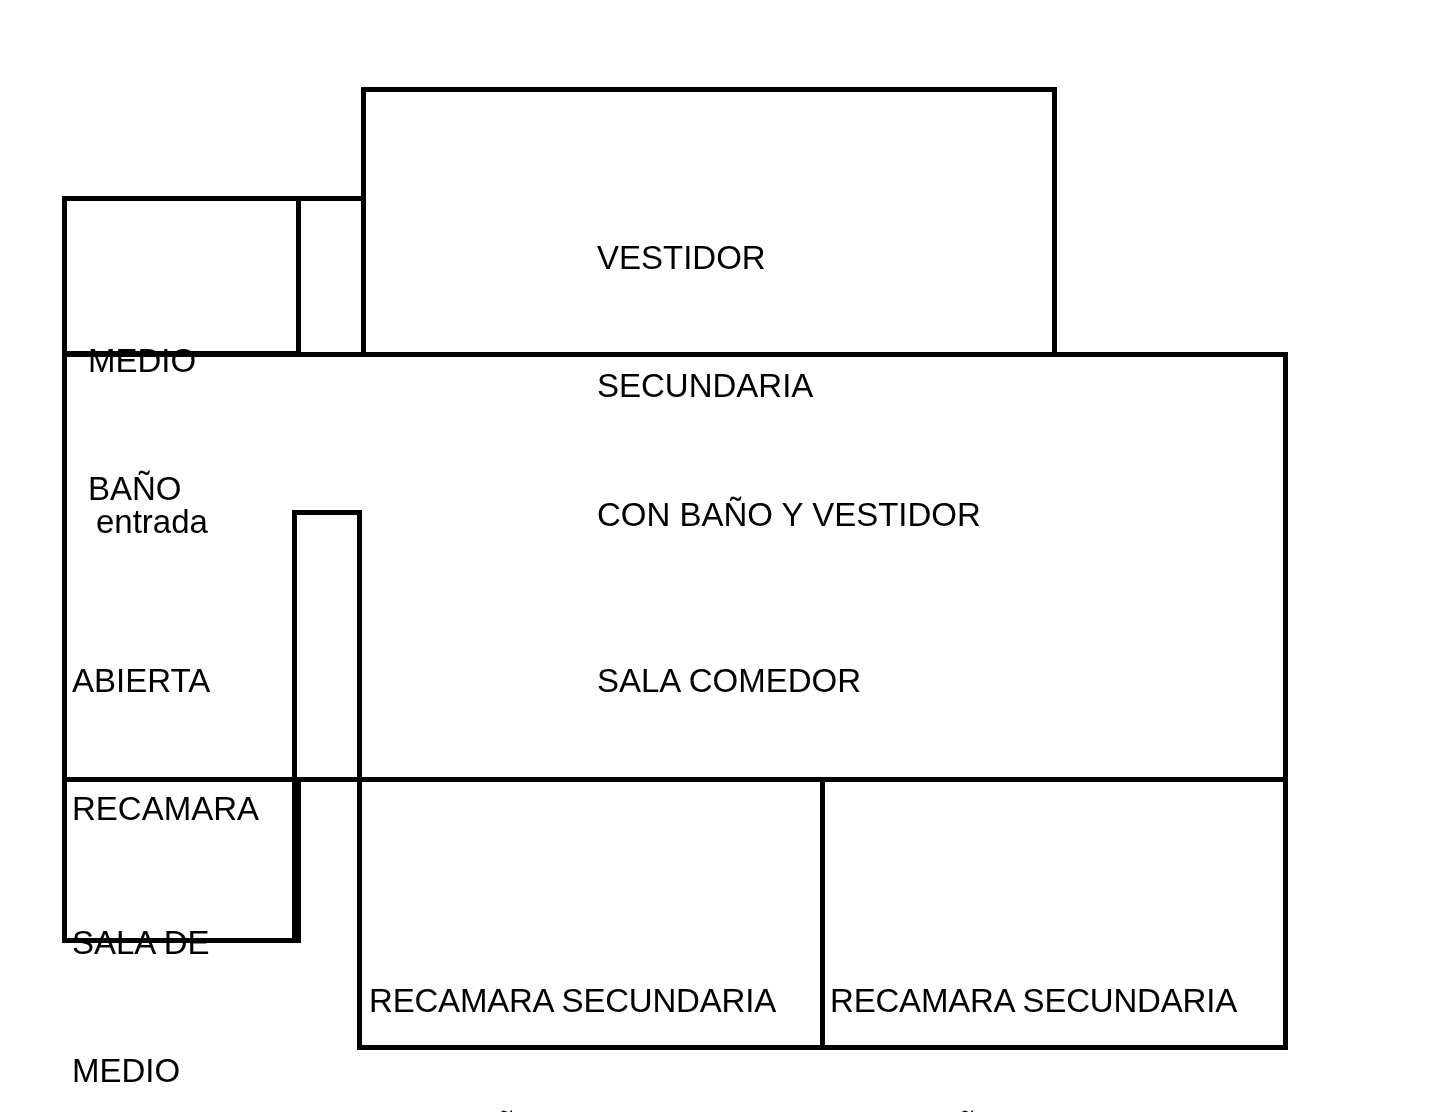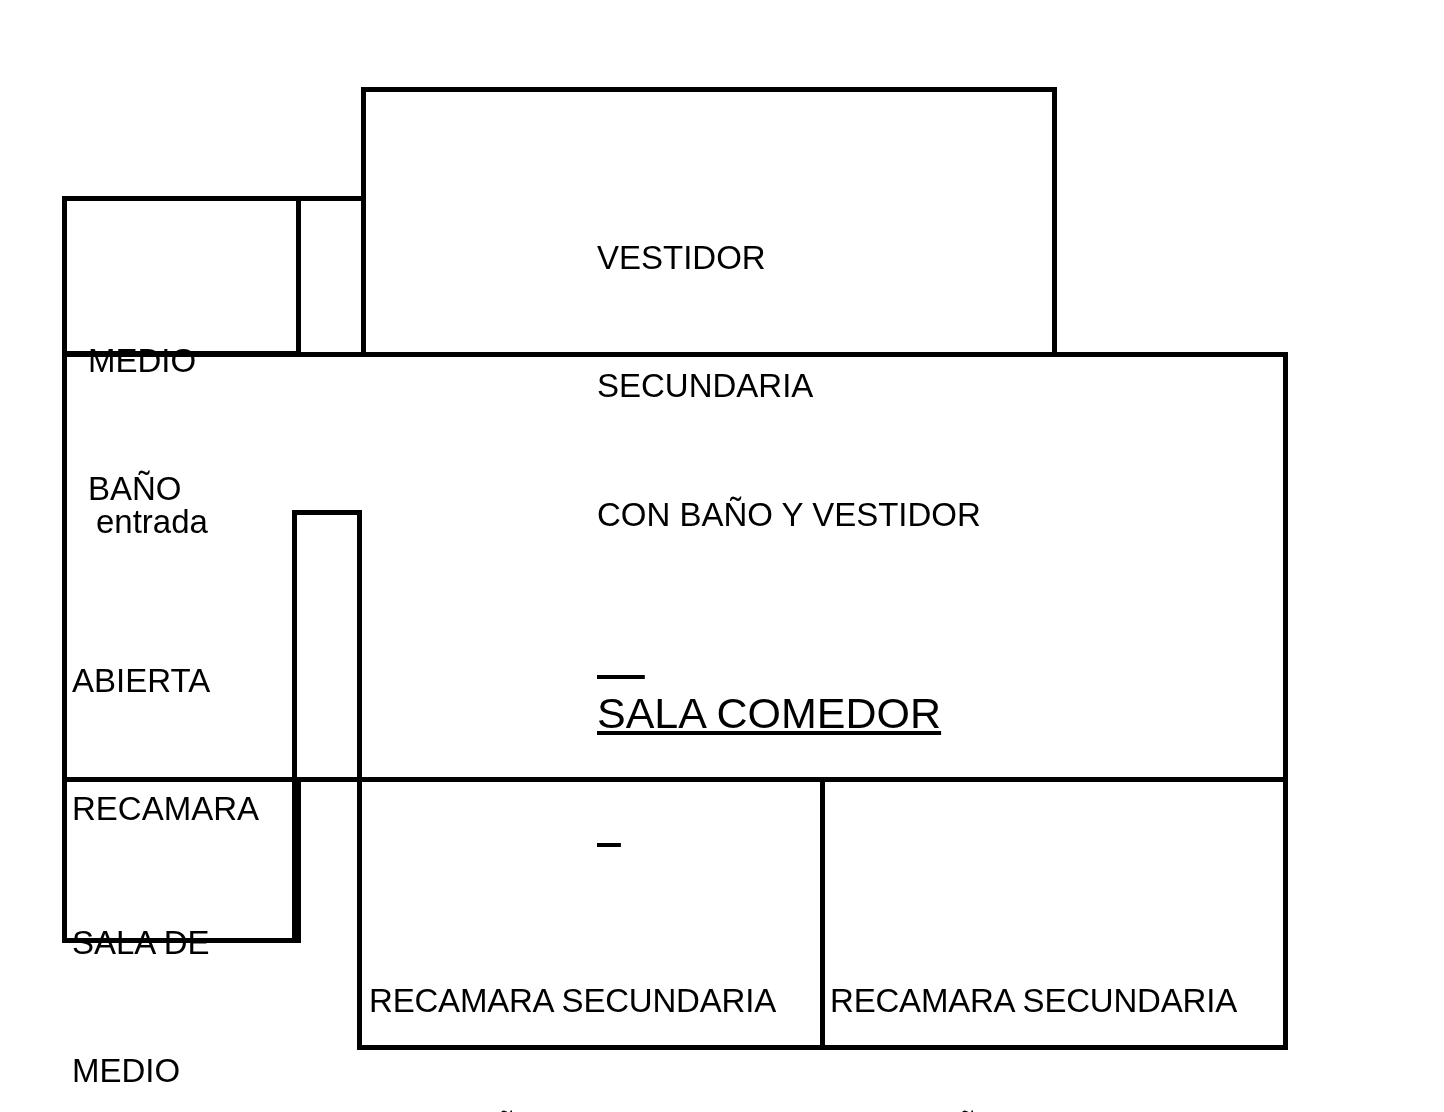--- a/index.html
+++ b/index.html
@@ -32,22 +32,21 @@
   .lbl-upper {
     font-size: 33px;
   }
   .lbl-lower {
     font-size: 33px;
   }
   .lbl-entrada {
     font-size: 33px;
   }
   .lbl-sala {
-    font-size: 43px;
-    text-decoration: underline;
+    font-size: 33px;
   }
   .lbl-secundaria {
     font-size: 33px;
     letter-spacing: -0.2px;
   }
   .lbl-principal {
     font-size: 33px;
   }
 </style>
 </head>

